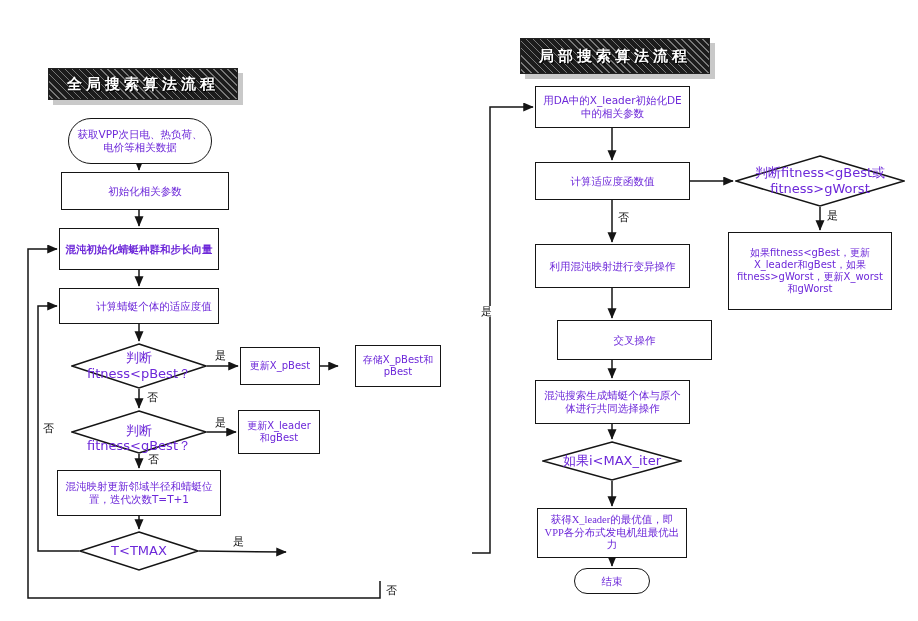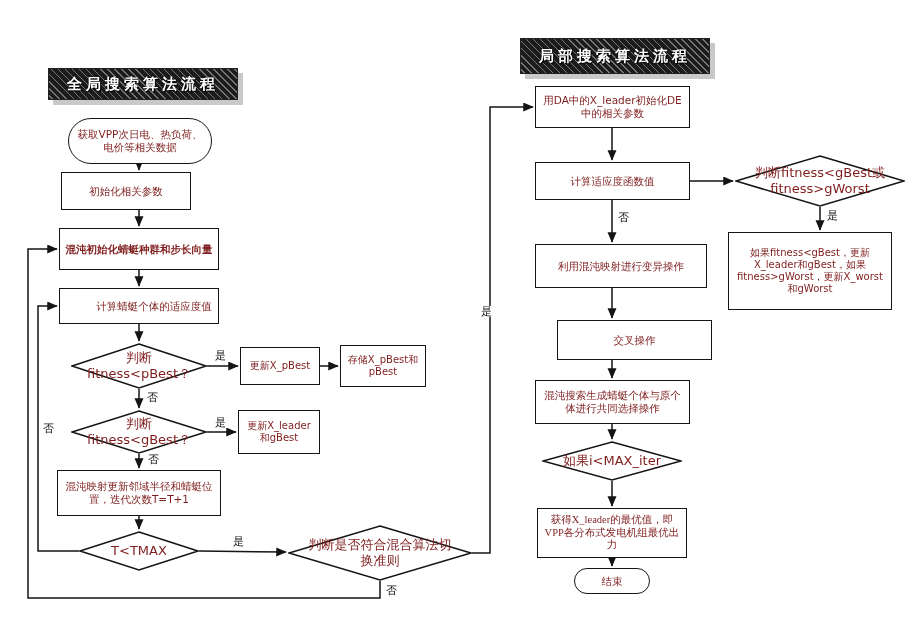--- a/index.html
+++ b/index.html
@@ -1,19 +1,19 @@
 <!DOCTYPE html>
 <html><head>
 <meta charset="utf-8">
 <title>Flowchart</title>
 <style>
   html,body{margin:0;padding:0;background:#fff;font-family:"DejaVu Sans",sans-serif;}
   #canvas{position:relative;width:918px;height:621px;background:#fff;overflow:hidden;}
   .node{position:absolute;background:#fff;border:1.6px solid #151515;box-sizing:border-box;
-        display:flex;align-items:center;justify-content:center;text-align:center;color:#7f1d1d;}
+        display:flex;align-items:center;justify-content:center;text-align:center;color:#6d28d9;}
   .rounded{border-radius:24px;}
   .pill{border-radius:14px;}
   .txt{font-size:10.5px;line-height:1.22;padding:1px 4px;}
   .small .txt{font-size:10px;}
   .diamond{border:none;background:transparent;}
   .dshape{position:absolute;left:0;top:0;width:100%;height:100%;}
   .dshape polygon{fill:#fff;stroke:#151515;stroke-width:1.6;}
   .dtxt{position:relative;z-index:2;width:80%;font-size:13px;line-height:1.2;}
   .header{border:1px solid #222;color:#fff;font-weight:bold;font-size:15px;letter-spacing:4px;
         background:repeating-linear-gradient(45deg,#1c1c1c 0 2px,#777 2px 3px,#1c1c1c 3px 5px);
@@ -60,21 +60,21 @@
   </svg>
 
   <div class="node header" style="left:48px;top:68px;width:190px;height:32px;">
     <span>全局搜索算法流程</span>
   </div>
 
   <div class="node rounded" style="left:68px;top:118px;width:144px;height:46px;">
     <span class="txt">获取VPP次日电、热负荷、电价等相关数据</span>
   </div>
 
-  <div class="node" style="left:61px;top:172px;width:130px;height:38px;align-items:center;">
+  <div class="node" style="left:61px;top:172px;width:168px;height:38px;align-items:center;">
     <span class="txt">初始化相关参数</span>
   </div>
 
   <div class="node" style="left:59px;top:228px;width:160px;height:42px;font-weight:bold;">
     <span class="txt">混沌初始化蜻蜓种群和步长向量</span>
   </div>
 
   <div class="node" style="left:59px;top:288px;width:160px;height:36px;padding-left:30px;">
     <span class="txt">计算蜻蜓个体的适应度值</span>
   </div>
@@ -83,25 +83,25 @@
     <svg class="dshape" viewBox="0 0 136 46" preserveAspectRatio="none">
       <polygon points="68,1 135,23 68,45 1,23"></polygon>
     </svg>
     <span class="dtxt">判断fitness&lt;pBest？</span>
   </div>
 
   <div class="node small" style="left:240px;top:347px;width:80px;height:38px;">
     <span class="txt">更新X_pBest</span>
   </div>
 
-  <div class="node small" style="left:340px;top:345px;width:86px;height:42px;">
+  <div class="node small" style="left:355px;top:345px;width:86px;height:42px;">
     <span class="txt">存储X_pBest和pBest</span>
   </div>
 
-  <div class="node diamond" style="left:71px;top:410px;width:136px;height:44px;">
+  <div class="node diamond" style="left:71px;top:410px;width:136px;height:44px;align-items:flex-end;">
     <svg class="dshape" viewBox="0 0 136 44" preserveAspectRatio="none">
       <polygon points="68,1 135,22 68,43 1,22"></polygon>
     </svg>
     <span class="dtxt">判断fitness&lt;gBest？</span>
   </div>
 
   <div class="node small" style="left:238px;top:410px;width:82px;height:44px;">
     <span class="txt">更新X_leader和gBest</span>
   </div>
 
@@ -109,26 +109,20 @@
     <span class="txt">混沌映射更新邻域半径和蜻蜓位置，迭代次数T=T+1</span>
   </div>
 
   <div class="node diamond" style="left:79px;top:531px;width:120px;height:40px;">
     <svg class="dshape" viewBox="0 0 120 40" preserveAspectRatio="none">
       <polygon points="60,1 119,20 60,39 1,20"></polygon>
     </svg>
     <span class="dtxt">T&lt;TMAX</span>
   </div>
 
-  <div class="node diamond" style="left:288px;top:525px;width:184px;height:56px;">
-    <svg class="dshape" viewBox="0 0 184 56" preserveAspectRatio="none">
-      <polygon points="92,1 183,28 92,55 1,28"></polygon>
-    </svg>
-    <span class="dtxt">判断是否符合混合算法切换准则</span>
-  </div>
 
   <div class="node header" style="left:520px;top:38px;width:190px;height:36px;">
     <span>局部搜索算法流程</span>
   </div>
 
   <div class="node" style="left:535px;top:86px;width:155px;height:42px;">
     <span class="txt">用DA中的X_leader初始化DE中的相关参数</span>
   </div>
 
   <div class="node" style="left:535px;top:162px;width:155px;height:38px;justify-content:center;">
@@ -139,21 +133,21 @@
     <svg class="dshape" viewBox="0 0 170 52" preserveAspectRatio="none">
       <polygon points="85,1 169,26 85,51 1,26"></polygon>
     </svg>
     <span class="dtxt">判断fitness&lt;gBest或fitness&gt;gWorst</span>
   </div>
 
   <div class="node small" style="left:728px;top:232px;width:164px;height:78px;">
     <span class="txt">如果fitness&lt;gBest，更新X_leader和gBest，如果fitness&gt;gWorst，更新X_worst和gWorst</span>
   </div>
 
-  <div class="node" style="left:535px;top:244px;width:172px;height:44px;">
+  <div class="node" style="left:535px;top:244px;width:155px;height:44px;">
     <span class="txt">利用混沌映射进行变异操作</span>
   </div>
 
   <div class="node" style="left:557px;top:320px;width:155px;height:40px;">
     <span class="txt">交叉操作</span>
   </div>
 
   <div class="node" style="left:535px;top:380px;width:155px;height:44px;">
     <span class="txt">混沌搜索生成蜻蜓个体与原个体进行共同选择操作</span>
   </div>

